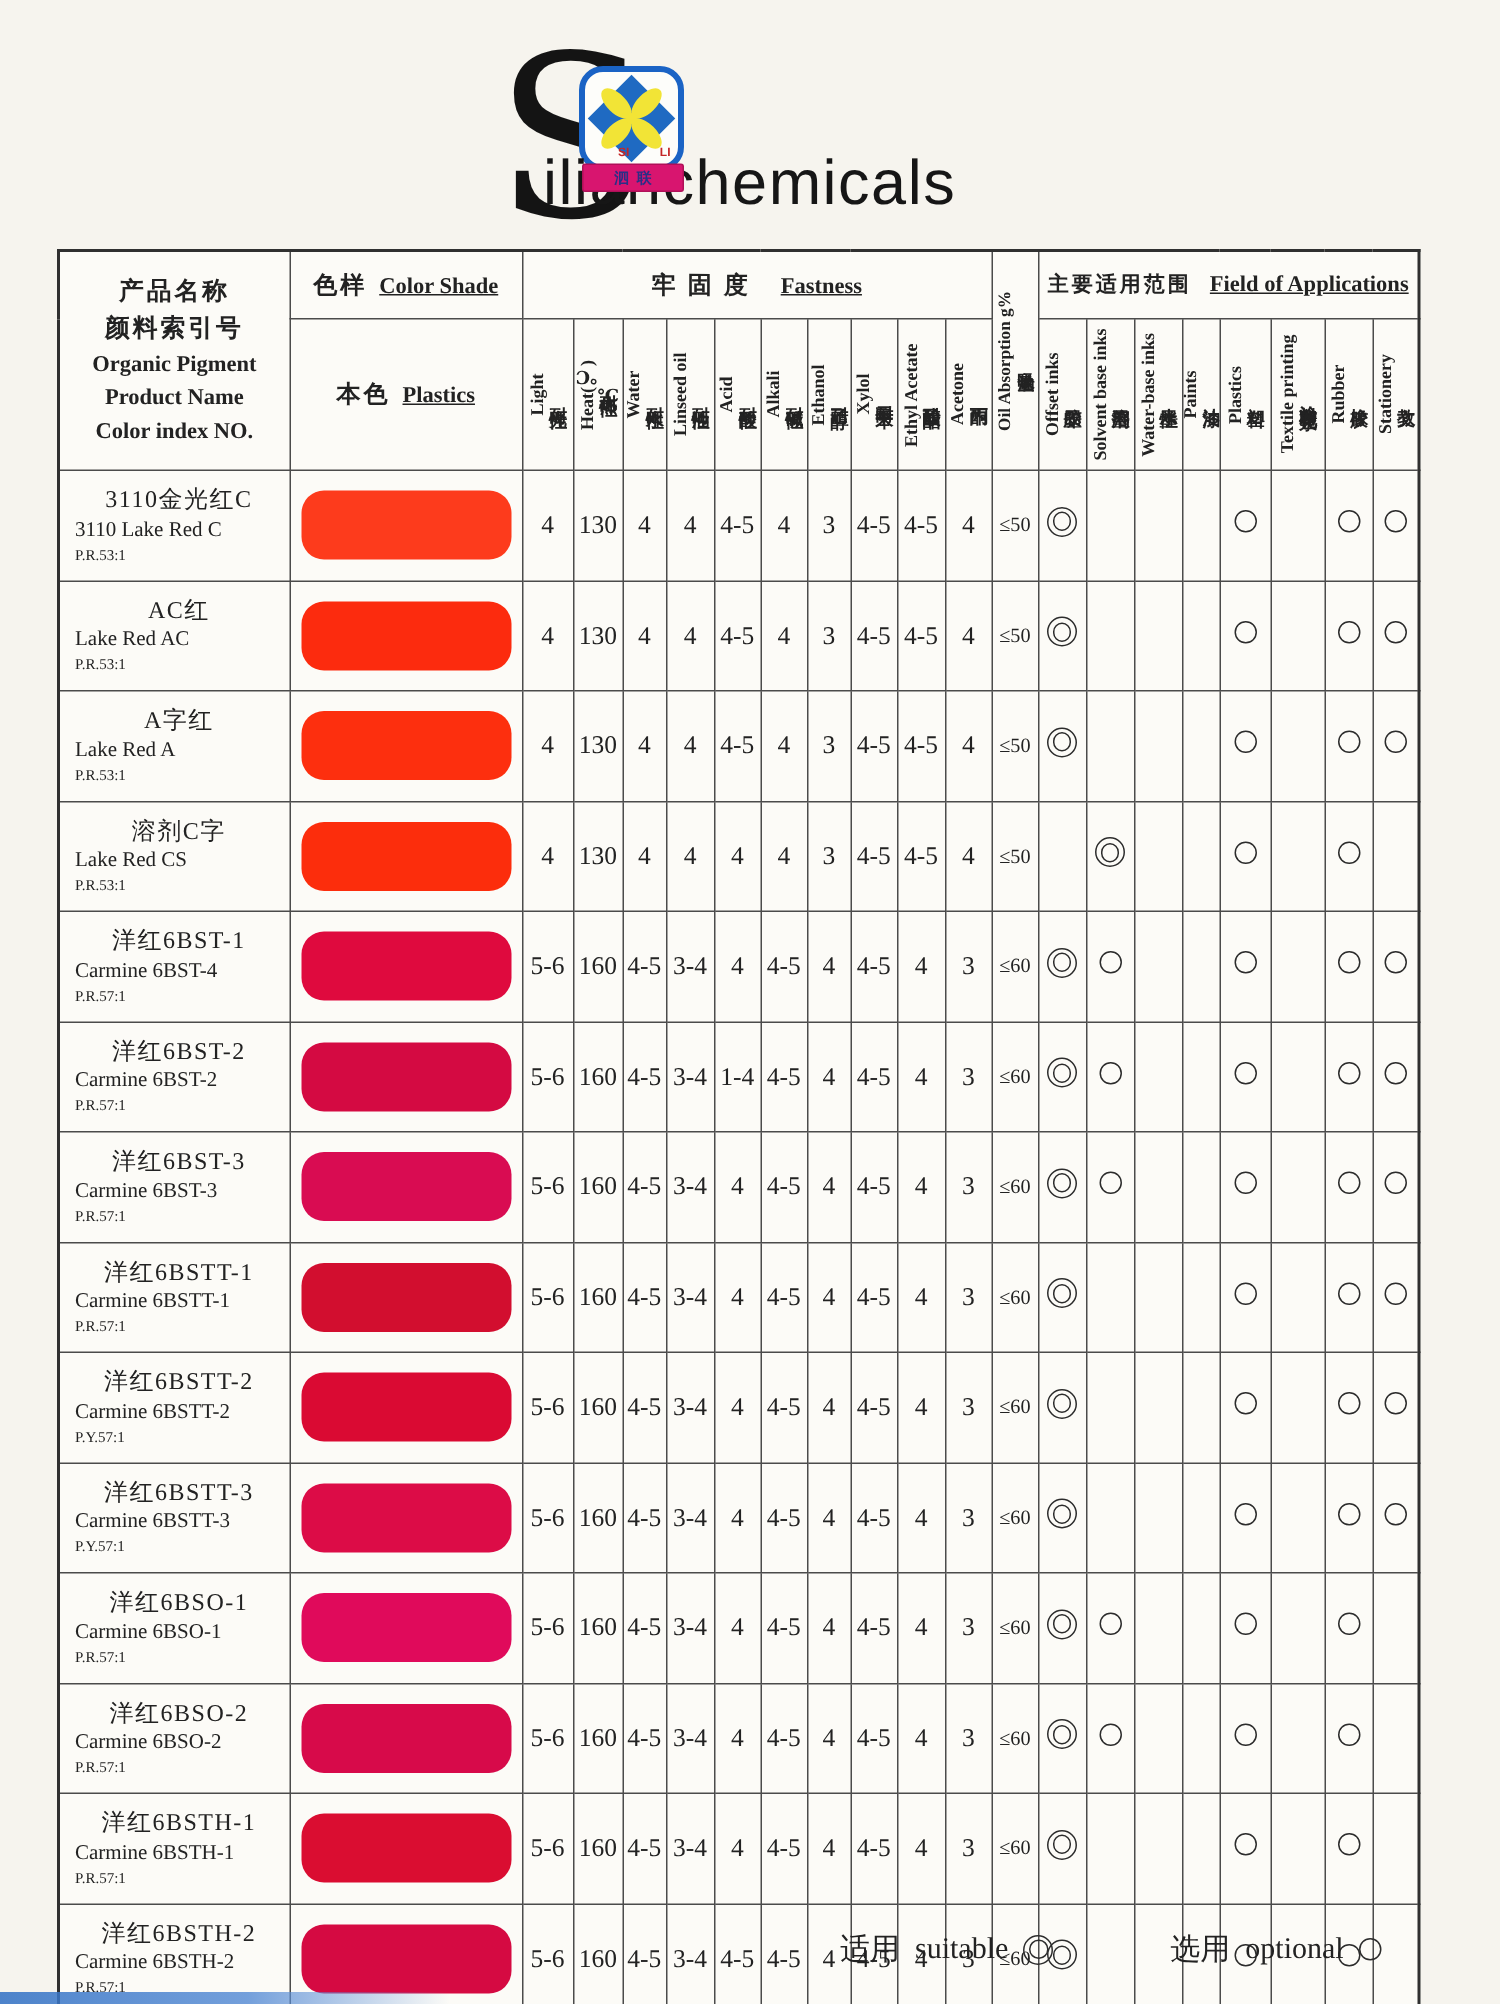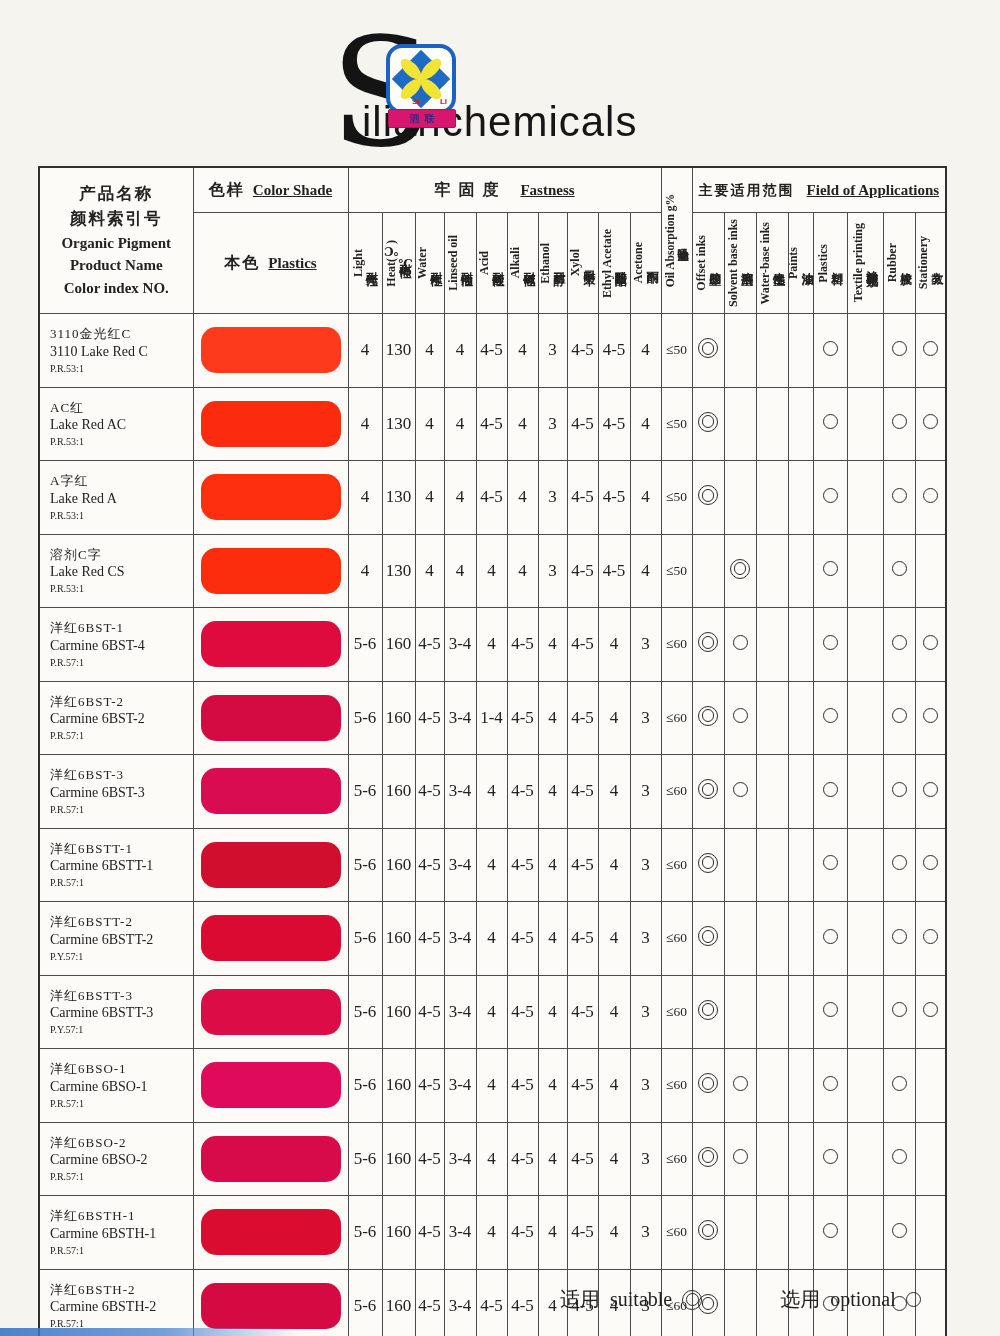--- a/index.html
+++ b/index.html
@@ -69,21 +69,21 @@
   }
   .v-cn{
     display:inline-block;writing-mode:vertical-rl;text-orientation:upright;
     font-size:12px;line-height:1.05;letter-spacing:1px;
   }
   .v-cn.cn-wrap{height:56px;}
   .oilcell .vwrap{height:138px;}
   .oilcell .v-en,.oilcell .v-cn{font-size:11.5px;}
   
   td.product{text-align:left;padding:4px 4px 4px 10px;}
-  td.product .p-cn{font-size:13px;letter-spacing:1px;line-height:1.35;}
+  td.product .p-cn{font-size:16px;letter-spacing:1px;line-height:1.35;text-align:center;}
   td.product .p-en{font-size:14px;line-height:1.35;}
   td.product .p-idx{font-size:10px;line-height:1.35;}
   .swatch{
     width:140px;height:46px;border-radius:15px;margin:0 auto;
   }
   td.val{font-size:17px;}
   td.oilv{font-size:13.5px;letter-spacing:0;}
   
   .ring{display:inline-block;box-sizing:border-box;border:1.6px solid #2c2c2c;border-radius:50%;}
   .ring-single{width:15px;height:15px;}

